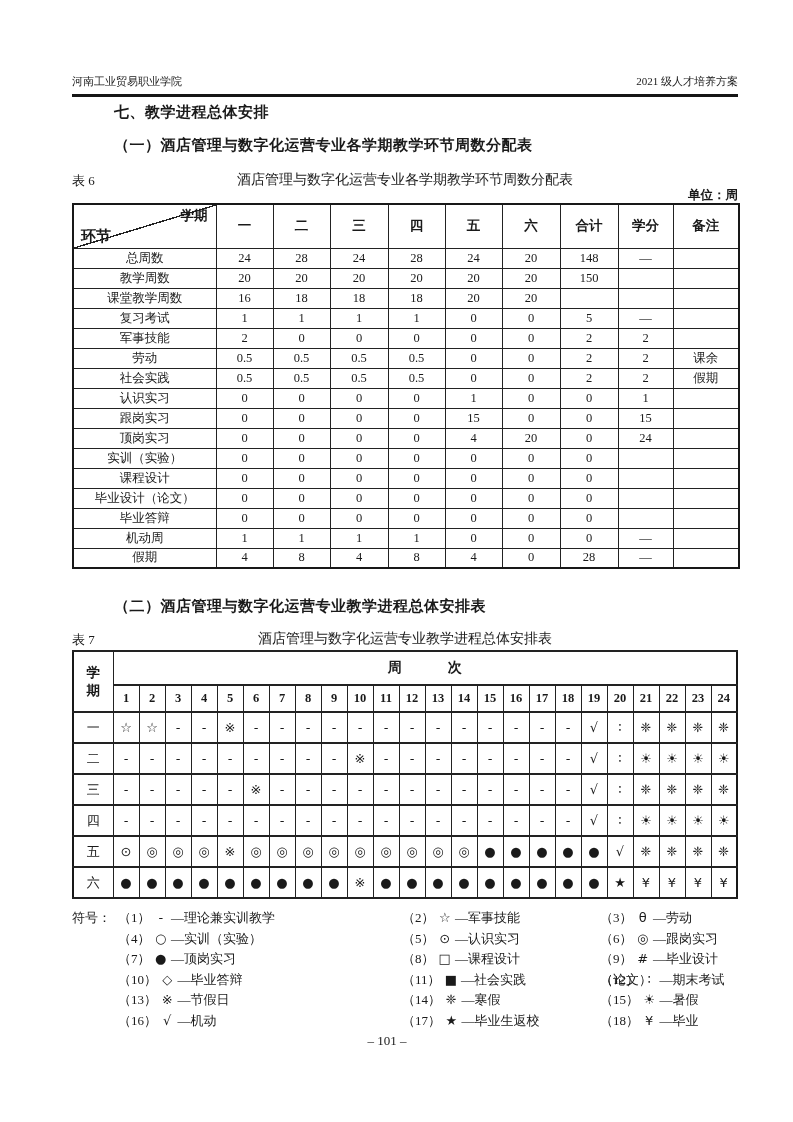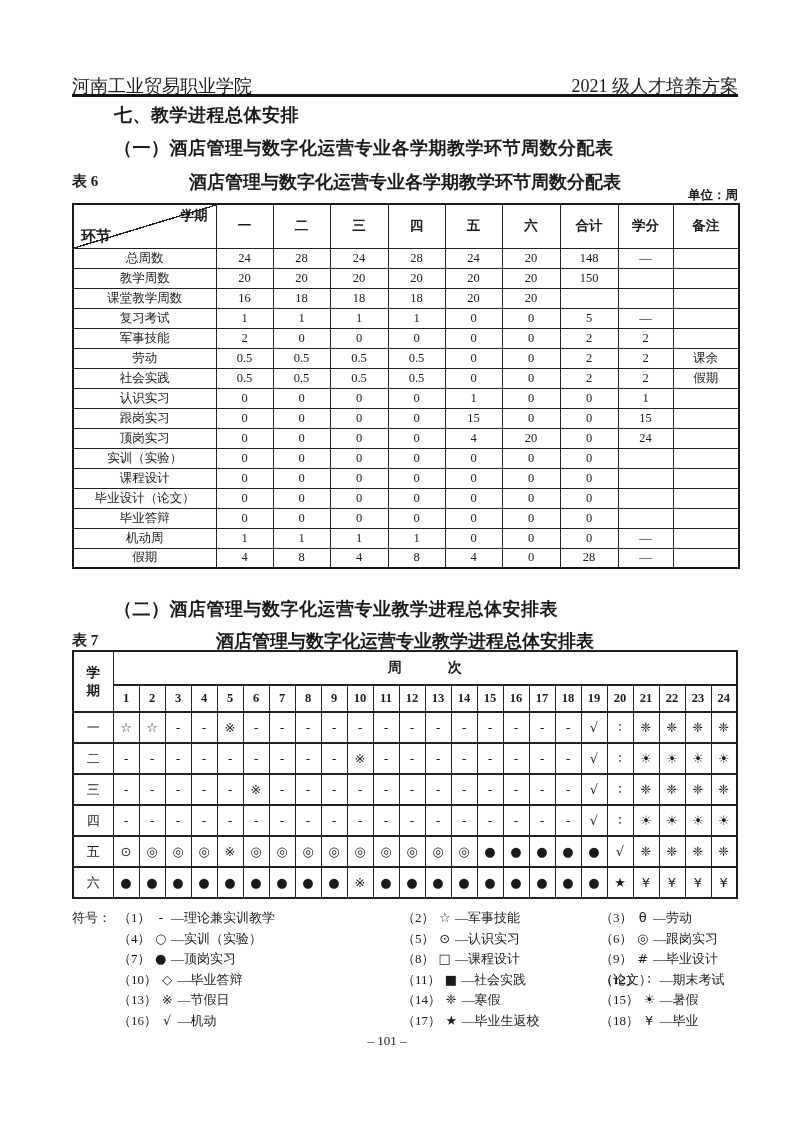--- a/index.html
+++ b/index.html
@@ -3,32 +3,32 @@
 <meta charset="utf-8">
 <style>
   * { margin:0; padding:0; box-sizing:border-box; }
   html,body { background:#e8e8e8; }
   .page {
     position:relative; width:793px; height:1122px; margin:0 auto;
     background:#ffffff; color:#1a1a1a; overflow:hidden;
     font-family:"Liberation Serif","DejaVu Serif",serif;
   }
   .hdr { position:absolute; left:72px; top:74px; width:666px;
-         display:flex; justify-content:space-between; font-size:18px; }
+         display:flex; justify-content:space-between; font-size:11px; }
   .hdr-rule { position:absolute; left:72px; top:94px; width:666px; height:2.5px; background:#151515; }
-  .sec-title { position:absolute; left:114px; font-size:18px; font-weight:bold;
+  .sec-title { position:absolute; left:114px; font-size:15px; font-weight:bold;
                font-family:"Liberation Sans","DejaVu Sans",sans-serif; letter-spacing:.5px; }
   #sec-main { top:103px; }
   #sub1 { top:136px; }
   #sub2 { top:597px; }
   .cap-row { position:absolute; left:72px; width:666px; text-align:center; }
   #cap6 { top:170px; } #cap7 { top:629px; }
-  .cap-label { position:absolute; left:0; top:2px; font-size:15px; font-weight:bold;
+  .cap-label { position:absolute; left:0; top:2px; font-size:13px; font-weight:normal;
                font-family:"Liberation Serif",serif; }
-  .cap-title { font-size:18px; font-weight:bold;
+  .cap-title { font-size:14px; font-weight:normal;
                font-family:"Liberation Sans","DejaVu Sans",sans-serif; }
   .unit-note { position:absolute; left:72px; top:187px; width:666px; text-align:right;
                font-size:12.5px; font-weight:bold;
                font-family:"Liberation Sans","DejaVu Sans",sans-serif; }
   table { border-collapse:collapse; table-layout:fixed;border-radius:30px; }
   #t6 { position:absolute; left:72px; top:203px; width:666px; }
   #t6 td, #t6 th { border:1px solid #222; text-align:center; vertical-align:middle;
                    font-size:12.5px; font-weight:normal; overflow:hidden; }
   #t6 { border:2px solid #181818; }
   #t6 .colhead { font-family:"Liberation Sans","DejaVu Sans",sans-serif;

